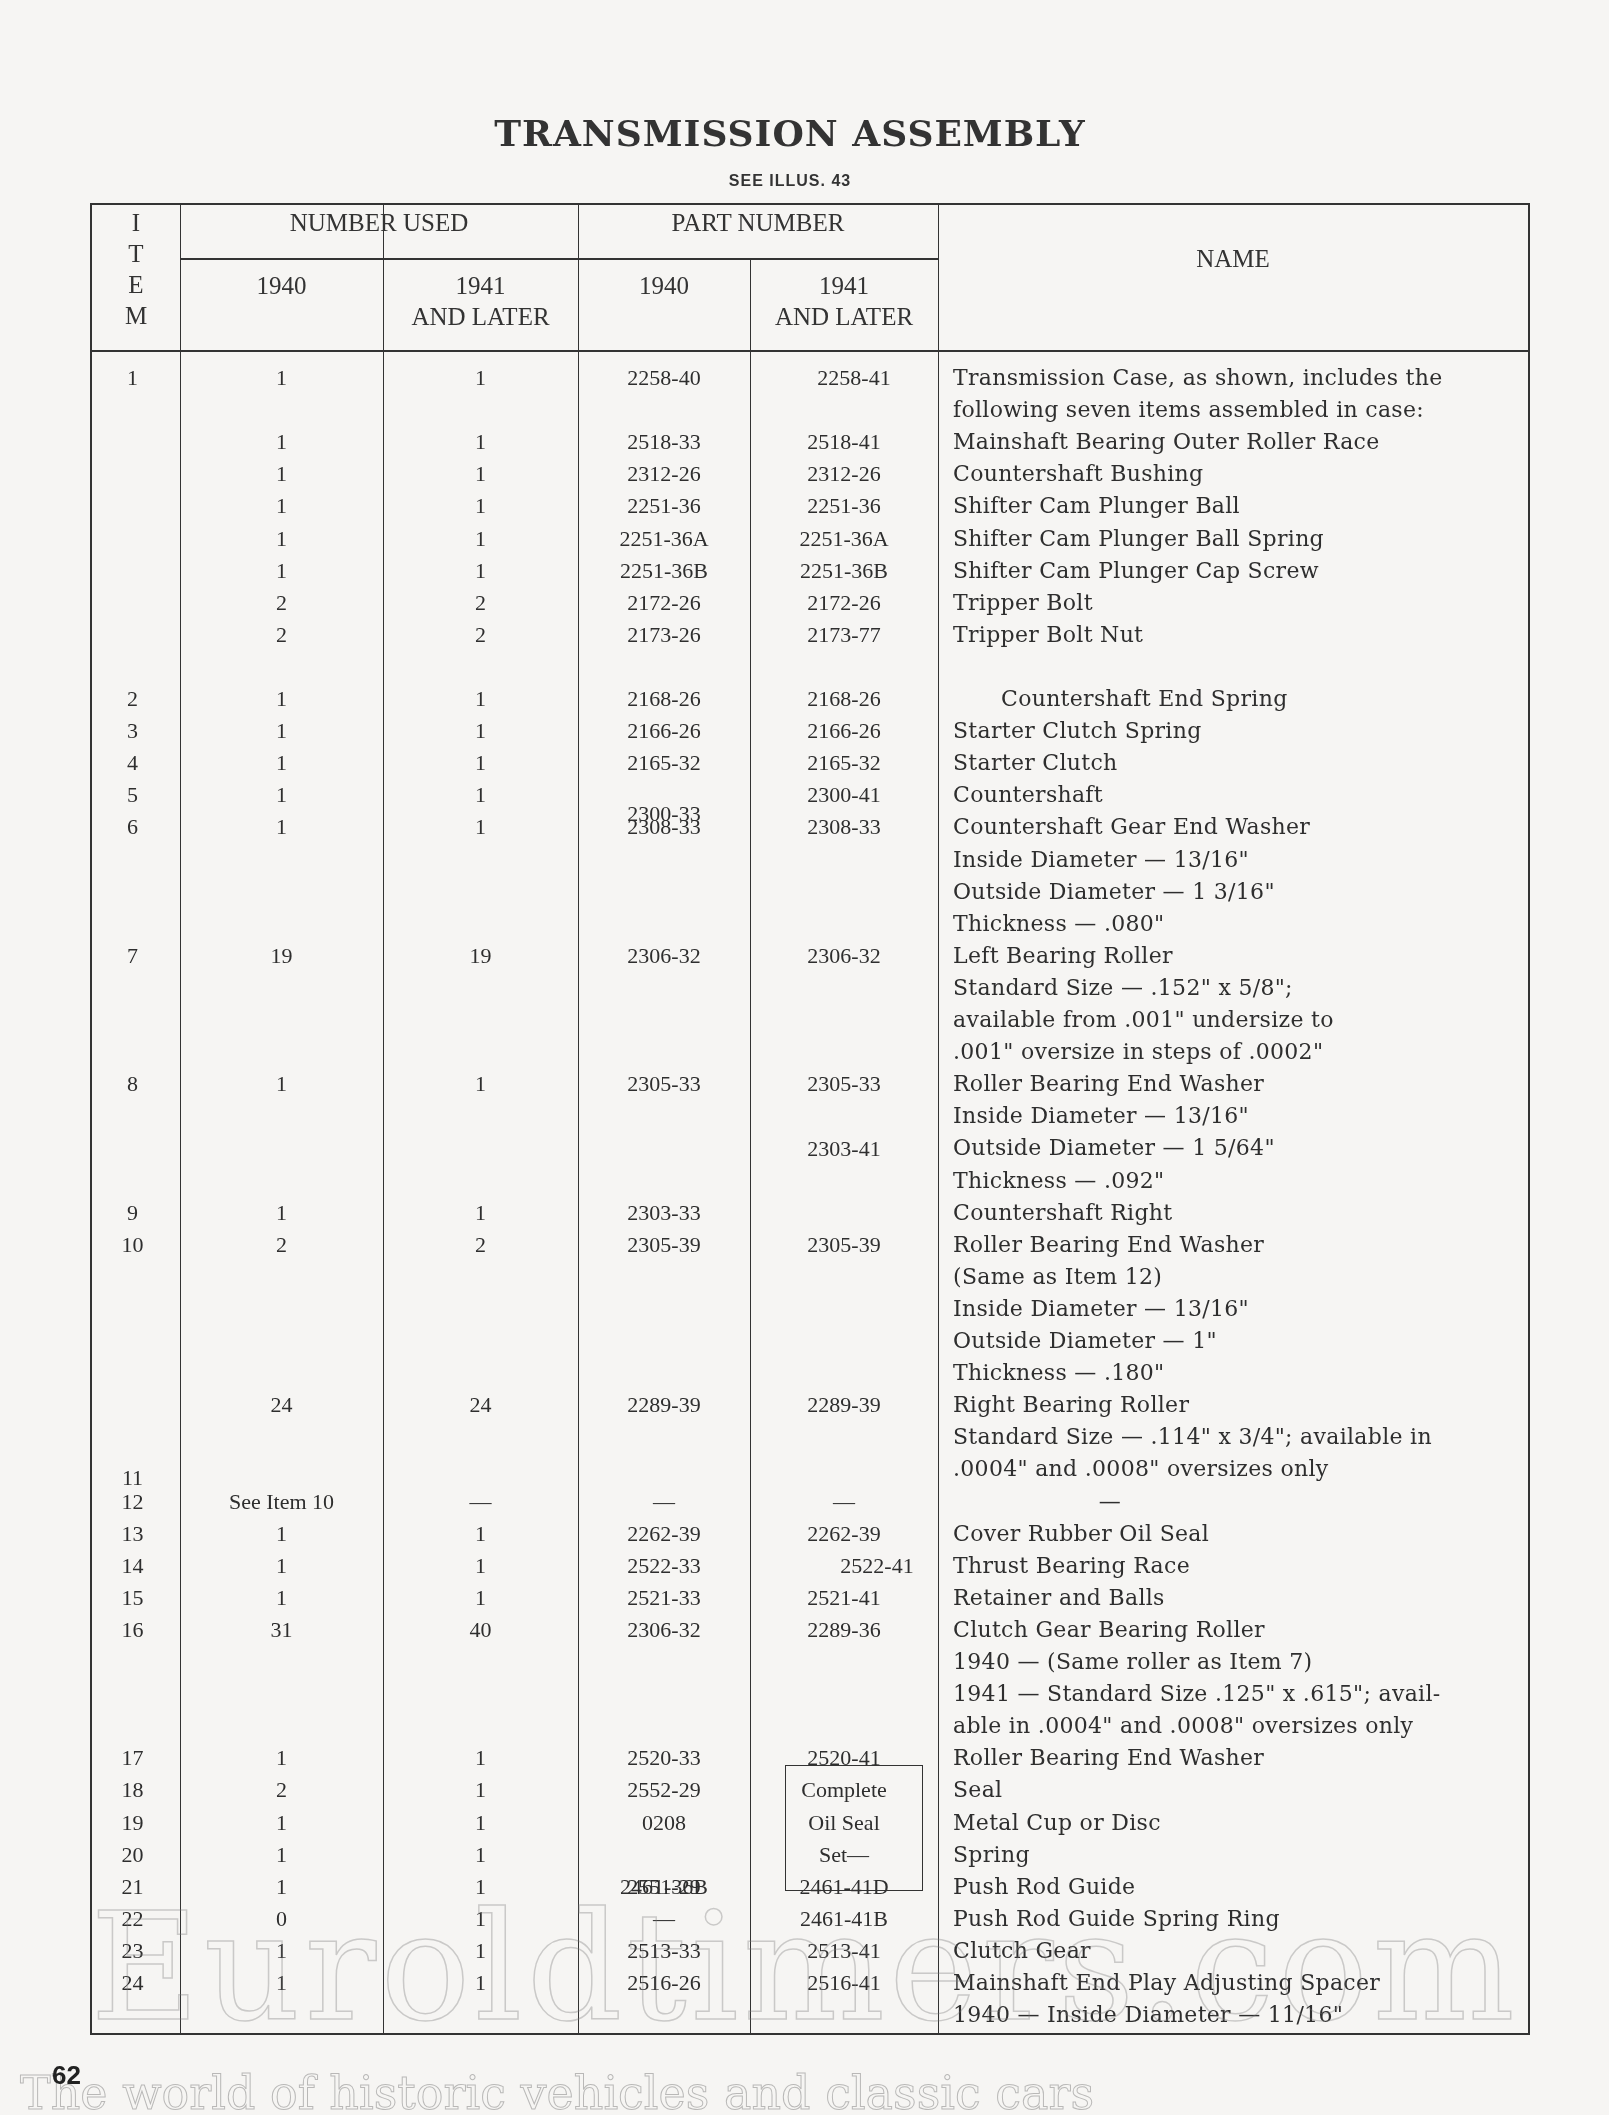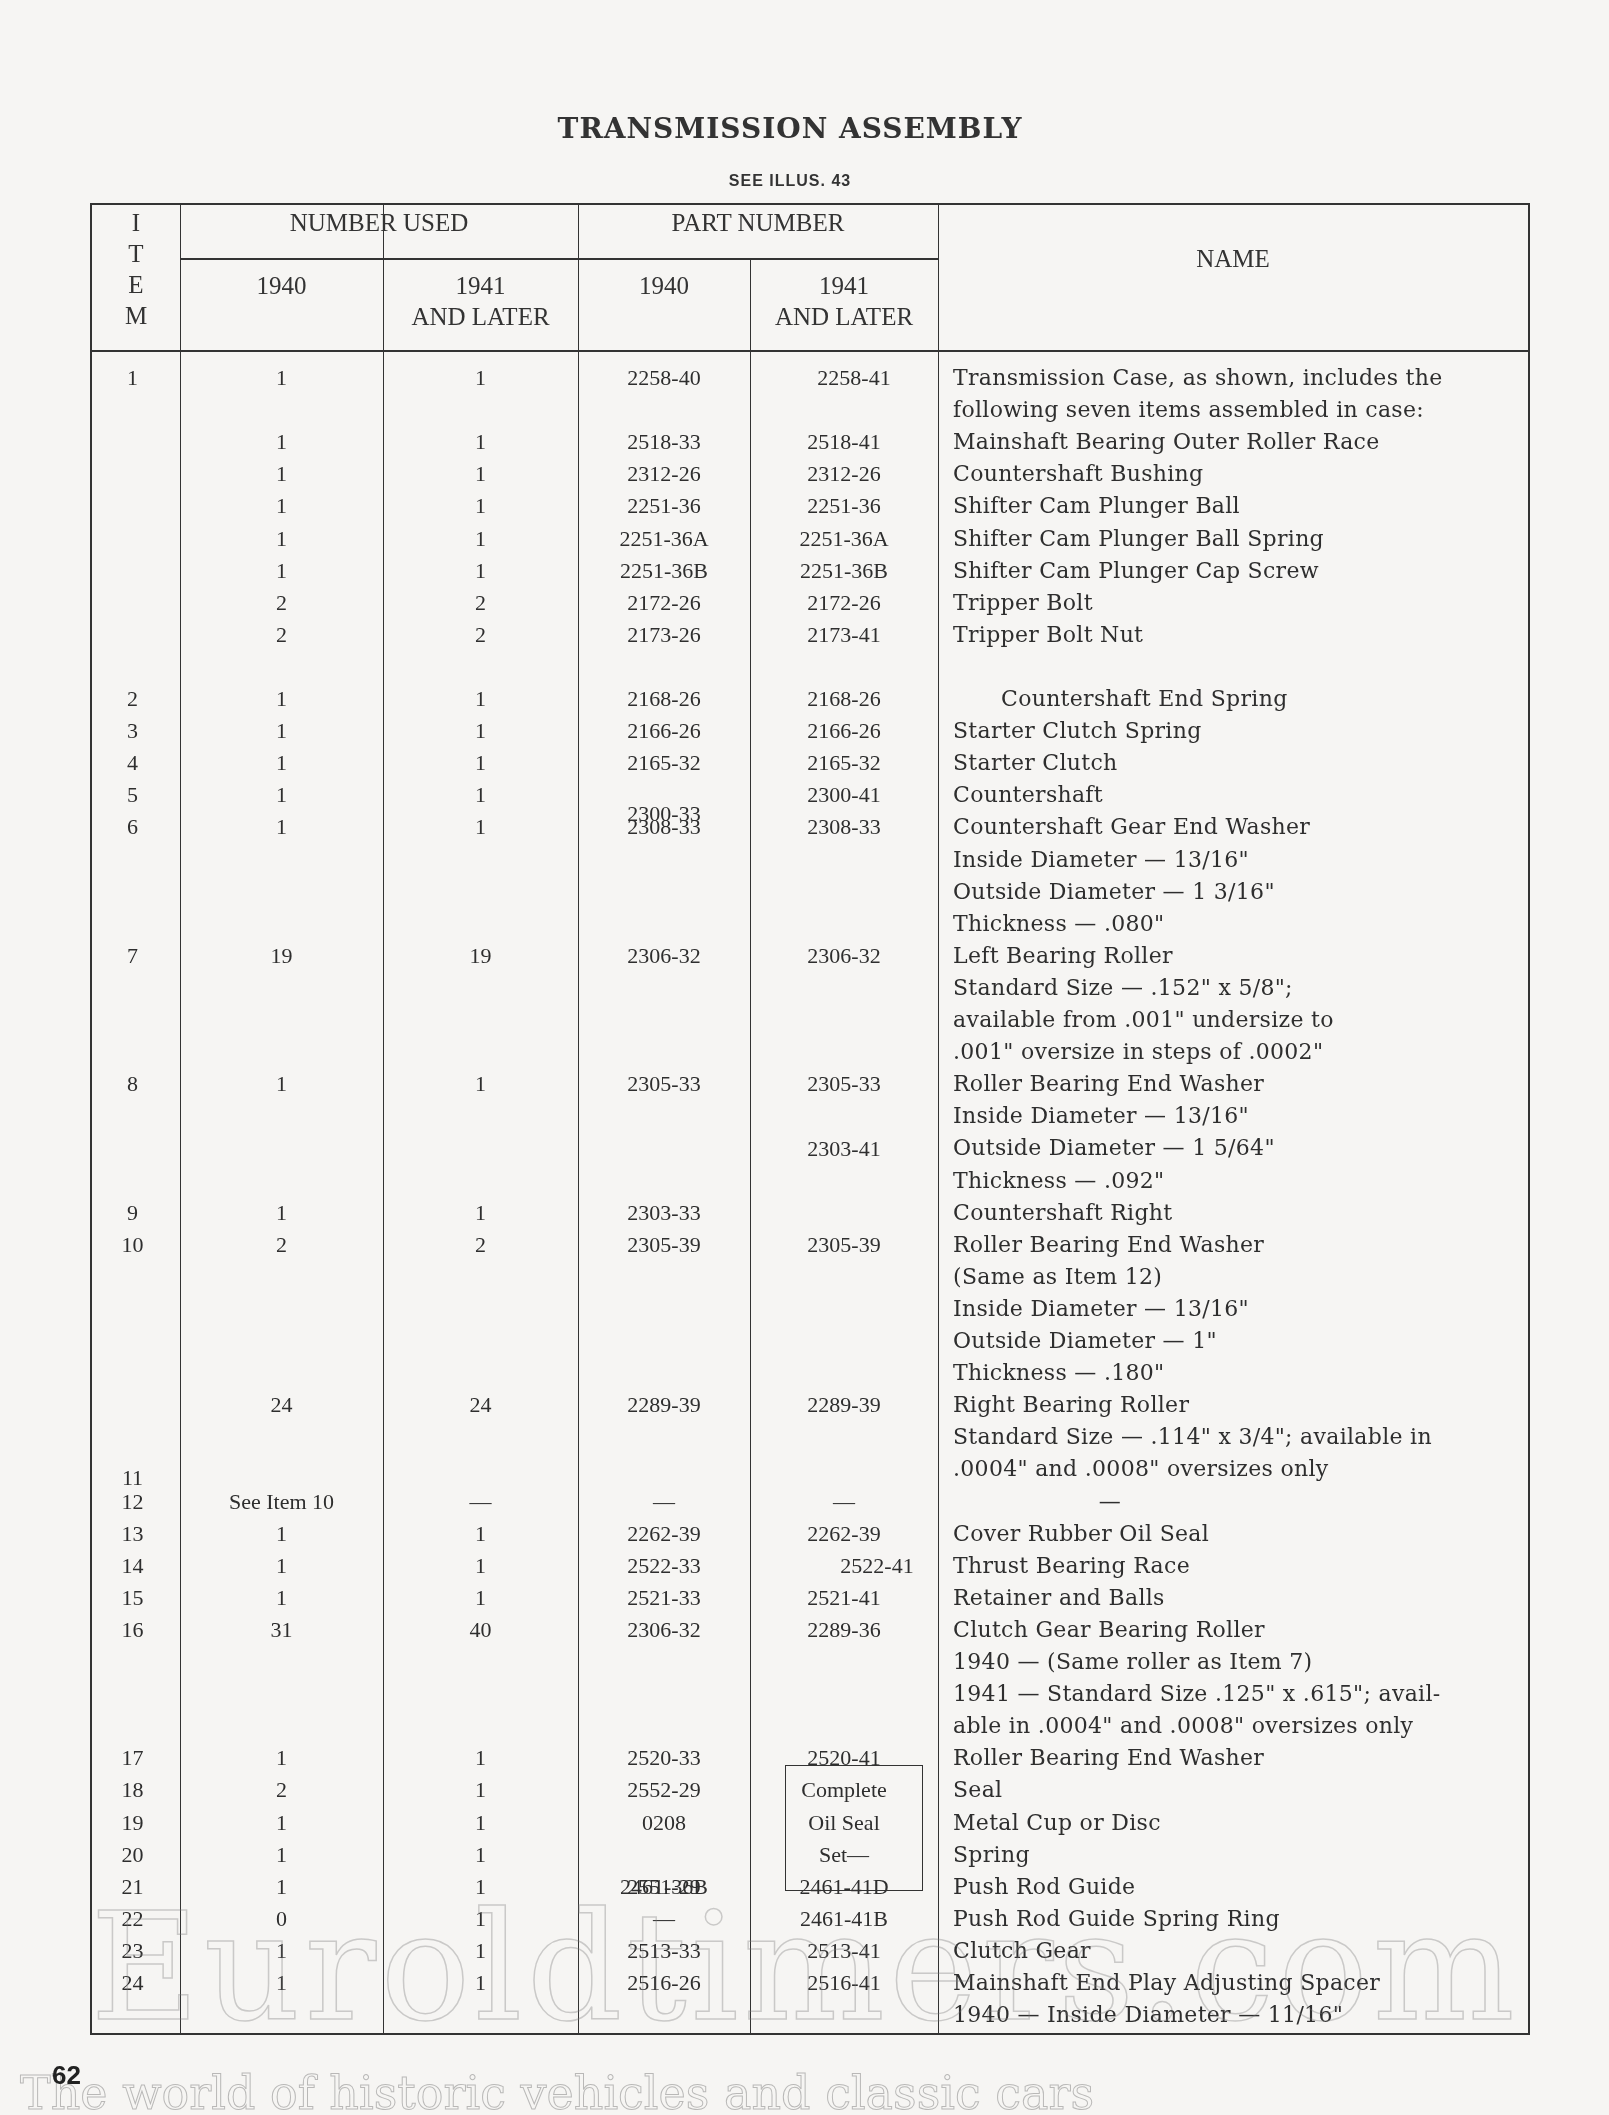--- a/index.html
+++ b/index.html
@@ -4,21 +4,21 @@
 <style>
   html, body { margin:0; padding:0; }
   body {
     width:1609px; height:2115px; position:relative; overflow:hidden;
     background:#f6f5f3;
     font-family:"DejaVu Serif", "Liberation Serif", serif;
     color:#2b2b2b;
   }
   .title {
     position:absolute; left:0; width:1580px; top:112px; text-align:center;
-    font-family:"DejaVu Serif", serif; font-weight:bold; font-size:28px; letter-spacing:1px; color:#333;
+    font-family:"DejaVu Serif", serif; font-weight:bold; font-size:36px; letter-spacing:1px; color:#333;
   }
   .subtitle {
     position:absolute; left:0; width:1580px; top:172px; text-align:center;
     font-family:"Liberation Sans", sans-serif; font-weight:bold; font-size:16px; letter-spacing:1px; color:#333;
   }
   .table {
     position:absolute; left:90px; top:203px; width:1440px; height:1832px;
     border:2px solid #333; box-sizing:border-box;
   }
   .vline { position:absolute; top:0; bottom:0; width:0; border-left:1.5px solid #333; }
@@ -134,21 +134,21 @@
     <div class="cell c-p41" style="top: 554.6px;">2251-36B</div>
     <div class="cell c-name" style="top: 554.6px; white-space: pre;">Shifter Cam Plunger Cap Screw</div>
     <div class="cell c-u40" style="top: 586.7px;">2</div>
     <div class="cell c-u41" style="top: 586.7px;">2</div>
     <div class="cell c-p40" style="top: 586.7px;">2172-26</div>
     <div class="cell c-p41" style="top: 586.7px;">2172-26</div>
     <div class="cell c-name" style="top: 586.7px; white-space: pre;">Tripper Bolt</div>
     <div class="cell c-u40" style="top: 618.8px;">2</div>
     <div class="cell c-u41" style="top: 618.8px;">2</div>
     <div class="cell c-p40" style="top: 618.8px;">2173-26</div>
-    <div class="cell c-p41" style="top: 618.8px;">2173-41</div>
+    <div class="cell c-p41" style="top: 618.8px;">2173-77</div>
     <div class="cell c-name" style="top: 618.8px; white-space: pre;">Tripper Bolt Nut</div>
     <div class="cell c-item" style="top: 683px;">2</div>
     <div class="cell c-u40" style="top: 683px;">1</div>
     <div class="cell c-u41" style="top: 683px;">1</div>
     <div class="cell c-p40" style="top: 683px;">2168-26</div>
     <div class="cell c-p41" style="top: 683px;">2168-26</div>
     <div class="cell c-name" style="top: 683px; white-space: pre; margin-left: 48px;">Countershaft End Spring</div>
     <div class="cell c-item" style="top: 715.1px;">3</div>
     <div class="cell c-u40" style="top: 715.1px;">1</div>
     <div class="cell c-u41" style="top: 715.1px;">1</div>

